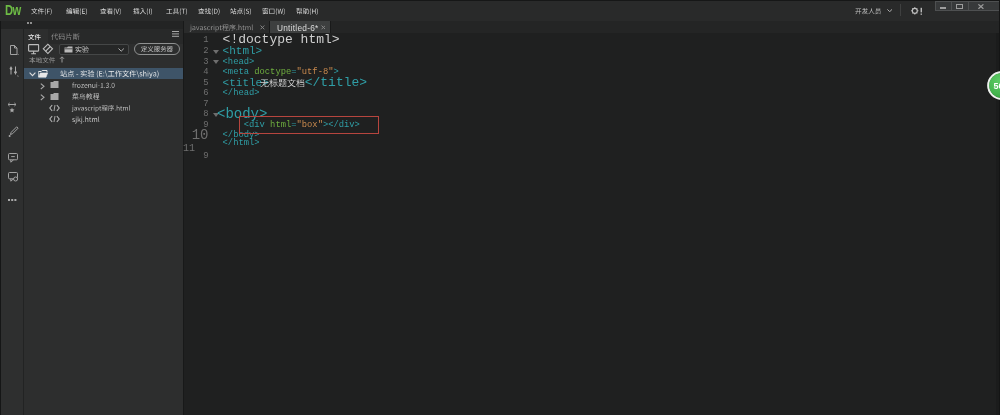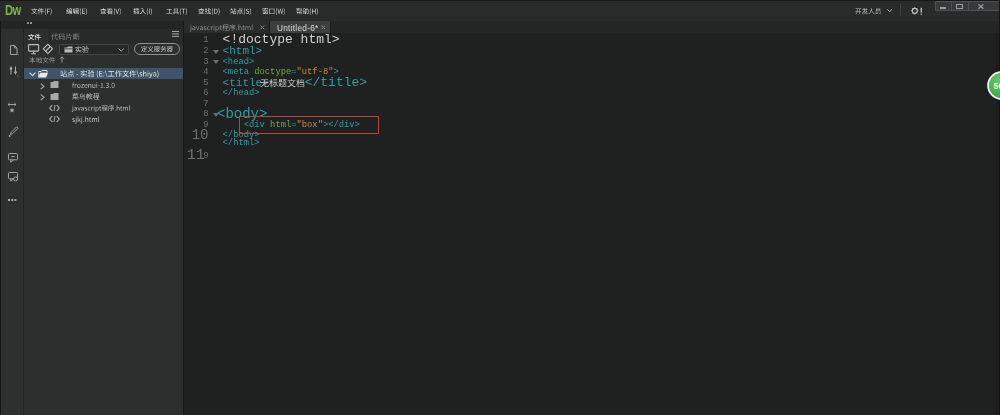--- a/index.html
+++ b/index.html
@@ -217,21 +217,21 @@
 <div class="abs mono" style="left:183px;top:98.70px;width:25.5px;height:10.55px;line-height:10.55px;font-size:8.8px;color:#6f6f6f;text-align:right">7</div>
 <div class="abs mono" style="left:183px;top:109.25px;width:25.5px;height:10.55px;line-height:10.55px;font-size:8.8px;color:#6f6f6f;text-align:right">8</div>
 <svg class="abs" style="left:212.6px;top:112.85px" width="6" height="4">
     <path d="M0 0 H6 L3 4 Z" fill="#6e6e6e"></path>
   </svg>
 <div class="abs mono" style="left:217px;top:109.25px;height:10.55px;line-height:10.55px;font-size:14px;white-space:pre"><span style="color:#2f9ea6">&lt;body&gt;</span></div>
 <div class="abs mono" style="left:183px;top:119.80px;width:25.5px;height:10.55px;line-height:10.55px;font-size:8.8px;color:#6f6f6f;text-align:right">9</div>
 <div class="abs mono" style="left:222.6px;top:119.80px;height:10.55px;line-height:10.55px;font-size:8.8px;white-space:pre"><span style="color:#2f9ea6">    &lt;div </span><span style="color:#6fae3f">html</span><span style="color:#2f9ea6">=</span><span style="color:#c98a4e">"box"</span><span style="color:#2f9ea6">&gt;&lt;/div&gt;</span></div>
 <div class="abs mono" style="left:183px;top:130.35px;width:25.5px;height:10.55px;line-height:10.55px;font-size:14px;color:#6f6f6f;text-align:right">10</div>
 <div class="abs mono" style="left:222.6px;top:130.35px;height:10.55px;line-height:10.55px;font-size:8.8px;white-space:pre"><span style="color:#2f9ea6">&lt;/body&gt;</span></div>
-<div class="abs mono" style="left:183px;top:151px;width:25.5px;height:10.55px;line-height:10.55px;font-size:15px;color:#6f6f6f;text-align:center">11</div>
+<div class="abs mono" style="left:183px;top:144px;width:25.5px;height:10.55px;line-height:10.55px;font-size:10px;color:#6f6f6f;text-align:left">11</div>
 <div class="abs mono" style="left:222.6px;top:138px;height:10.55px;line-height:10.55px;font-size:8.8px;white-space:pre"><span style="color:#2f9ea6">&lt;/html&gt;</span></div>
 <div class="abs mono" style="left:183px;top:151.45px;width:25.5px;height:10.55px;line-height:10.55px;font-size:8.8px;color:#6f6f6f;text-align:right">9</div>
 <div class="abs mono" style="left:222.6px;top:77.60px;height:10.55px;line-height:10.55px;font-size:11px;white-space:pre;color:#2f9ea6">&lt;title&gt;</div>
 <svg style="position:absolute;left:259.6px;top:75.5px;overflow:visible" width="45.0" height="13.0">
     <path d="M4.6 7.2V10.0C4.6 10.8 4.9 11.1 5.8 11.1C6.0 11.1 7.3 11.1 7.5 11.1C8.4 11.1 8.6 10.7 8.7 9.2C8.5 9.2 8.2 9.1 8.0 9.0C8.0 10.2 7.9 10.4 7.5 10.4C7.2 10.4 6.1 10.4 5.9 10.4C5.4 10.4 5.3 10.3 5.3 10.0V7.2ZM1.0 3.5V4.1H4.0C4.0 4.8 4.0 5.5 3.9 6.1H0.5V6.8H3.9C3.6 8.5 2.8 9.9 0.4 10.6C0.5 10.8 0.7 11.0 0.8 11.2C3.4 10.3 4.2 8.8 4.5 6.8H8.5V6.1H4.6C4.7 5.5 4.7 4.8 4.7 4.1H8.0V3.5Z M13.2 3.6V4.2H17.1V3.6ZM16.0 7.5C16.4 8.4 16.9 9.6 17.0 10.3L17.6 10.1C17.5 9.4 17.0 8.2 16.6 7.3ZM13.4 7.4C13.2 8.3 12.8 9.3 12.3 9.9C12.4 10.0 12.7 10.2 12.8 10.3C13.3 9.6 13.8 8.5 14.0 7.5ZM12.8 5.7V6.4H14.7V10.3C14.7 10.4 14.7 10.4 14.6 10.4C14.4 10.4 14.0 10.4 13.5 10.4C13.6 10.6 13.7 10.9 13.8 11.1C14.4 11.1 14.8 11.1 15.1 11.0C15.3 10.9 15.4 10.7 15.4 10.3V6.4H17.6V5.7ZM10.8 2.9V4.8H9.4V5.4H10.7C10.4 6.5 9.8 7.8 9.2 8.5C9.3 8.7 9.5 9.0 9.6 9.1C10.0 8.6 10.5 7.6 10.8 6.6V11.2H11.5V6.4C11.8 6.9 12.2 7.4 12.3 7.7L12.7 7.2C12.5 6.9 11.8 6.0 11.5 5.7V5.4H12.7V4.8H11.5V2.9Z M19.6 4.9H21.4V5.6H19.6ZM19.6 3.8H21.4V4.4H19.6ZM19.0 3.3V6.1H22.1V3.3ZM24.3 5.7C24.2 8.0 24.0 9.2 22.1 9.7C22.2 9.9 22.4 10.1 22.4 10.2C24.5 9.5 24.8 8.2 24.8 5.7ZM24.6 8.8C25.1 9.2 25.8 9.8 26.2 10.1L26.6 9.7C26.2 9.4 25.5 8.8 25.0 8.4ZM19.1 7.7C19.1 9.0 18.9 10.1 18.3 10.8C18.4 10.9 18.7 11.1 18.8 11.1C19.1 10.7 19.3 10.2 19.5 9.6C20.3 10.8 21.6 11.0 23.5 11.0H26.4C26.5 10.8 26.6 10.5 26.7 10.4C26.1 10.4 23.9 10.4 23.5 10.4C22.5 10.4 21.6 10.3 20.9 10.1V8.8H22.3V8.2H20.9V7.3H22.5V6.8H18.4V7.3H20.3V9.7C20.0 9.5 19.8 9.2 19.6 8.9C19.6 8.5 19.7 8.1 19.7 7.8ZM22.9 4.7V8.5H23.4V5.2H25.6V8.5H26.2V4.7H24.5C24.6 4.5 24.7 4.1 24.8 3.8H26.6V3.3H22.5V3.8H24.1C24.0 4.1 23.9 4.5 23.9 4.7Z M31.1 2.9V4.4H27.4V5.1H28.8C29.3 6.5 30.0 7.7 30.9 8.7C30.0 9.5 28.8 10.1 27.4 10.5C27.5 10.7 27.7 11.0 27.8 11.2C29.2 10.7 30.5 10.1 31.4 9.2C32.5 10.1 33.7 10.8 35.2 11.2C35.3 11.0 35.5 10.7 35.7 10.5C34.2 10.2 33.0 9.5 32.0 8.7C32.9 7.7 33.7 6.6 34.2 5.1H35.6V4.4H31.8V2.9ZM31.5 8.2C30.6 7.4 30.0 6.3 29.5 5.1H33.4C32.9 6.3 32.3 7.4 31.5 8.2Z M43.7 3.5C43.5 4.1 43.1 5.1 42.8 5.6L43.3 5.8C43.6 5.3 44.0 4.4 44.3 3.6ZM39.6 3.7C39.9 4.3 40.2 5.2 40.4 5.8L41.0 5.5C40.8 5.0 40.4 4.1 40.1 3.5ZM37.7 2.9V4.8H36.4V5.4H37.6C37.4 6.7 36.8 8.1 36.2 8.9C36.3 9.0 36.5 9.3 36.6 9.5C37.0 8.9 37.4 7.9 37.7 6.8V11.2H38.4V6.6C38.7 7.1 39.0 7.6 39.1 7.9L39.5 7.4C39.4 7.2 38.6 6.1 38.4 5.8V5.4H39.5V4.8H38.4V2.9ZM39.3 9.9V10.5H43.6V11.1H44.2V6.2H42.2V2.9H41.6V6.2H39.5V6.9H43.6V8.0H39.6V8.6H43.6V9.9Z" fill="#d8d8d8"></path>
   </svg>
 <div class="abs mono" style="left:304.7px;top:77.60px;height:10.55px;line-height:10.55px;font-size:13px;white-space:pre;color:#2f9ea6">&lt;/title&gt;</div>
 <div class="abs" style="left:239px;top:115.8px;width:139.5px;height:17.8px;border:1.2px solid #b6453e"></div>
 <div class="abs" style="left:995.5px;top:33.4px;width:4.5px;height:381.6px;background:#1b1c1c"></div>
 <div class="abs" style="left:999px;top:0px;width:1px;height:415px;background:#141515"></div>

